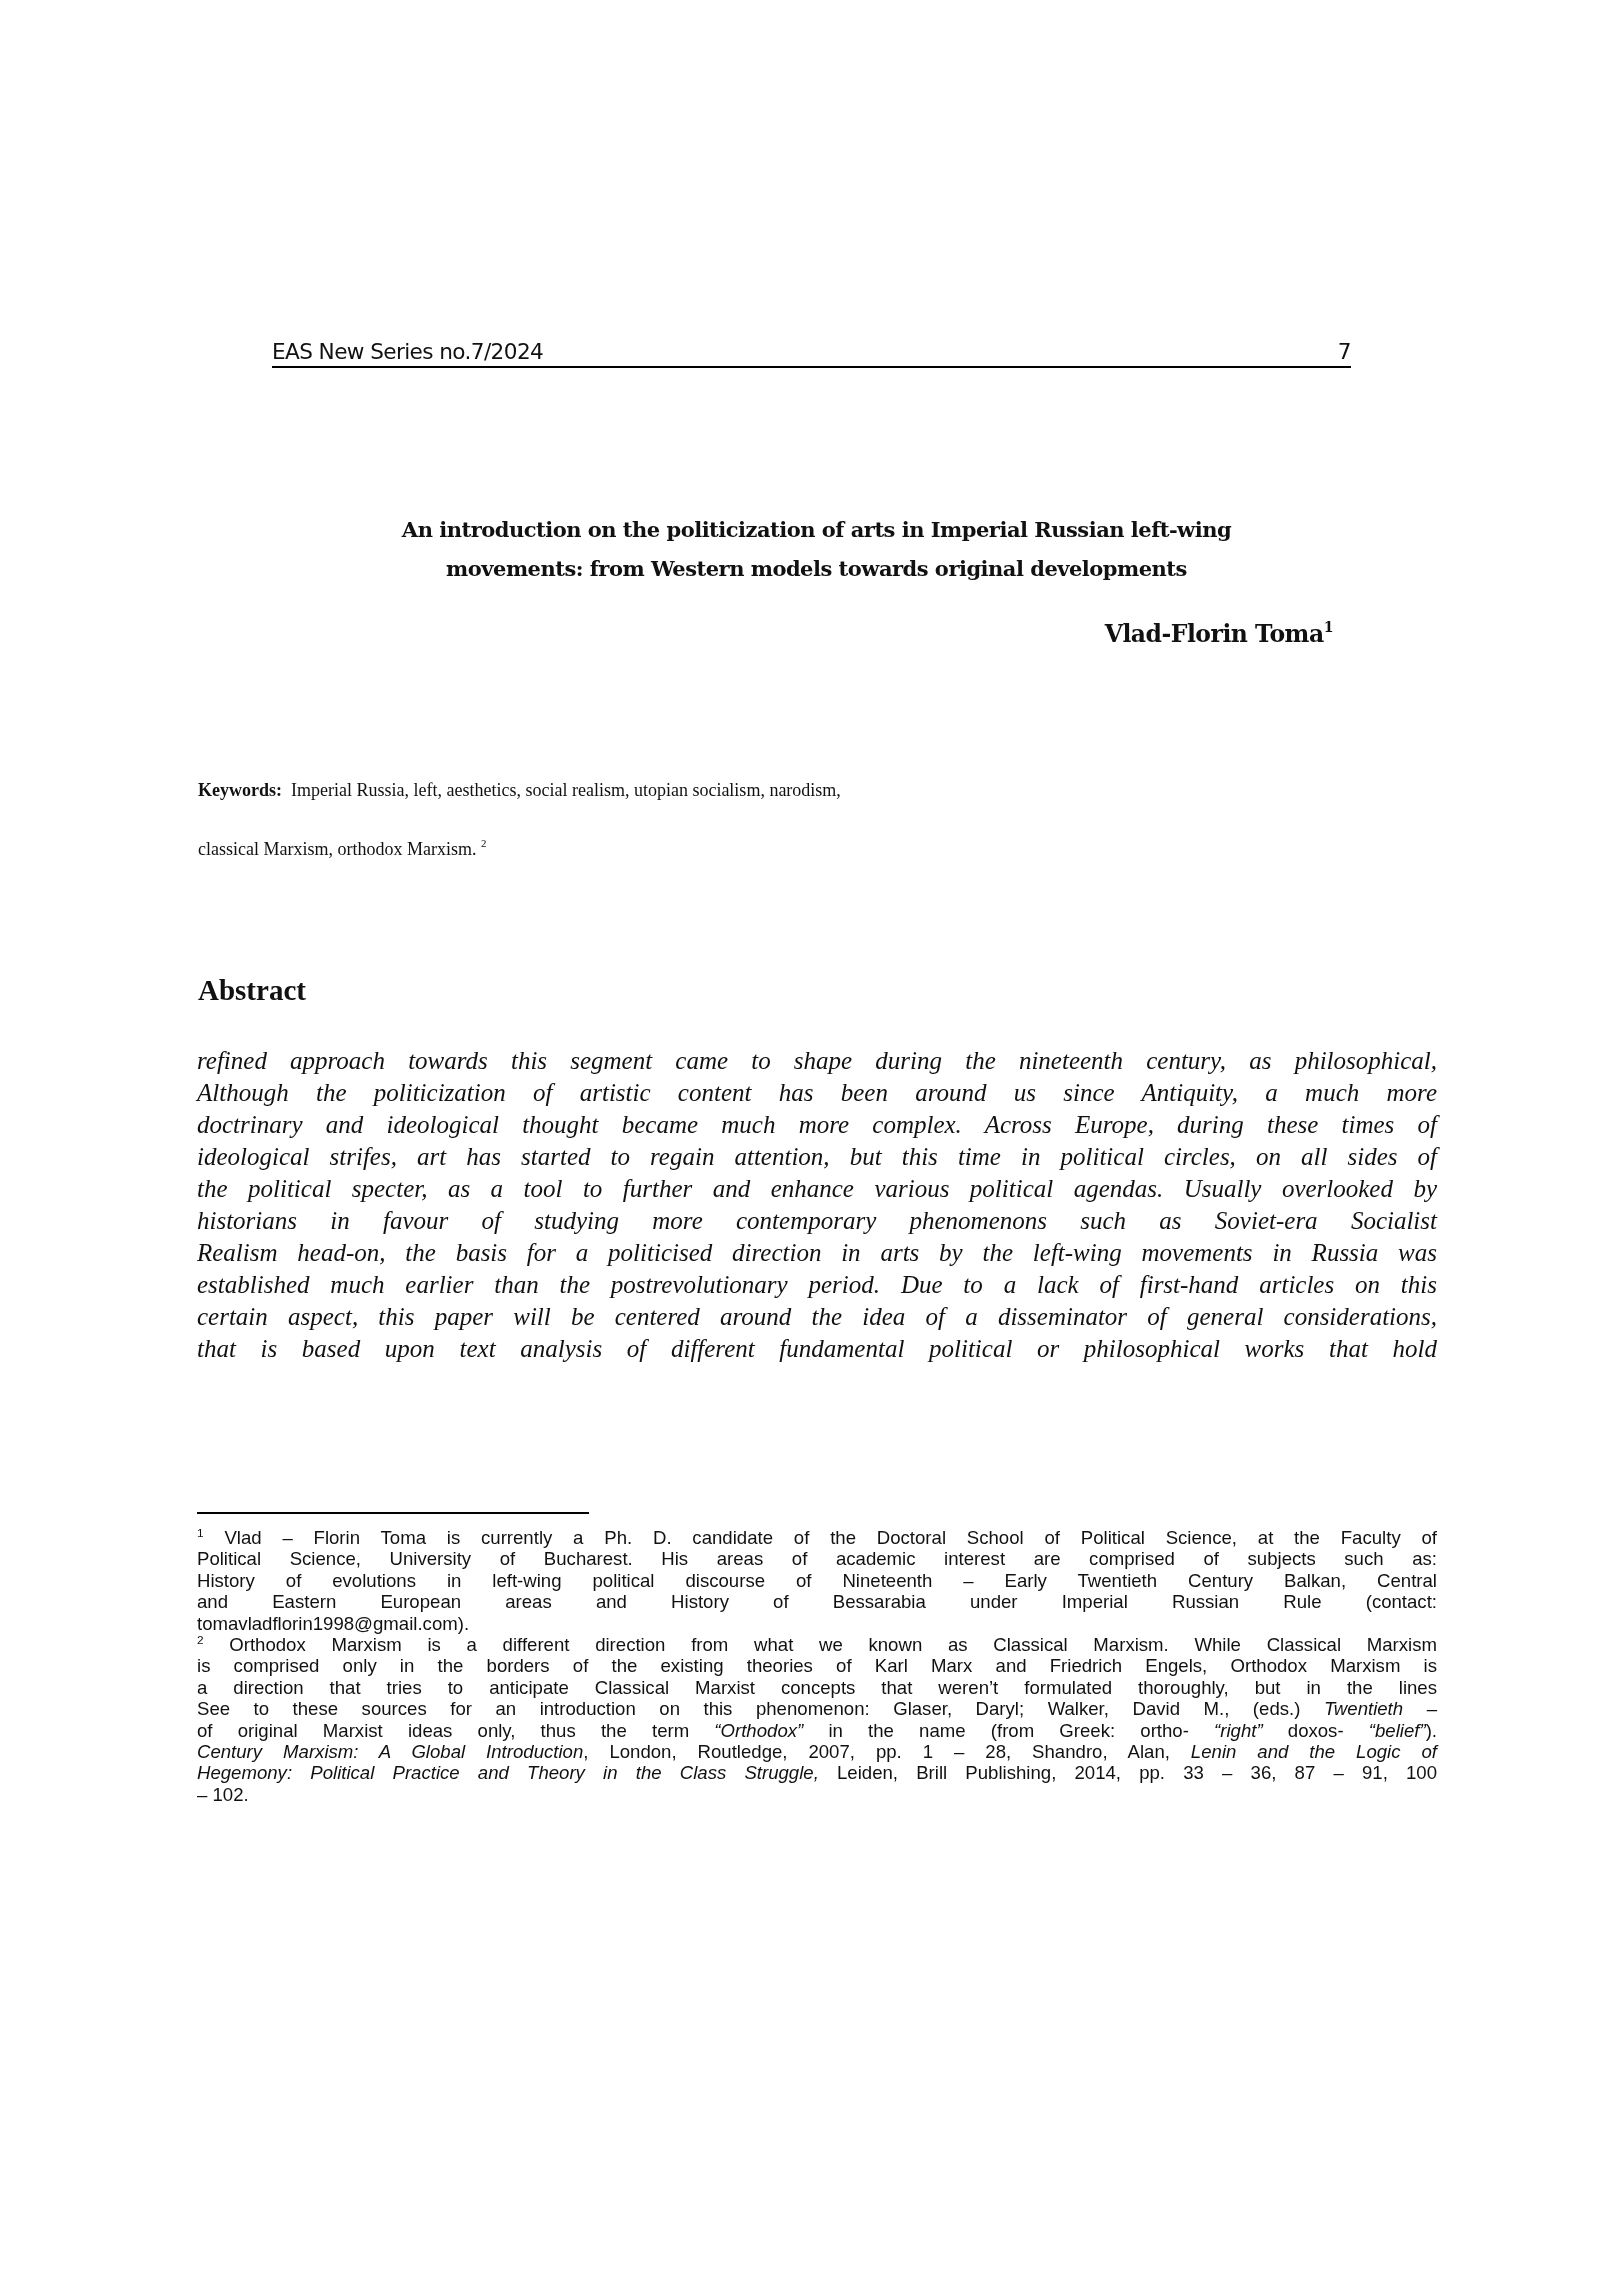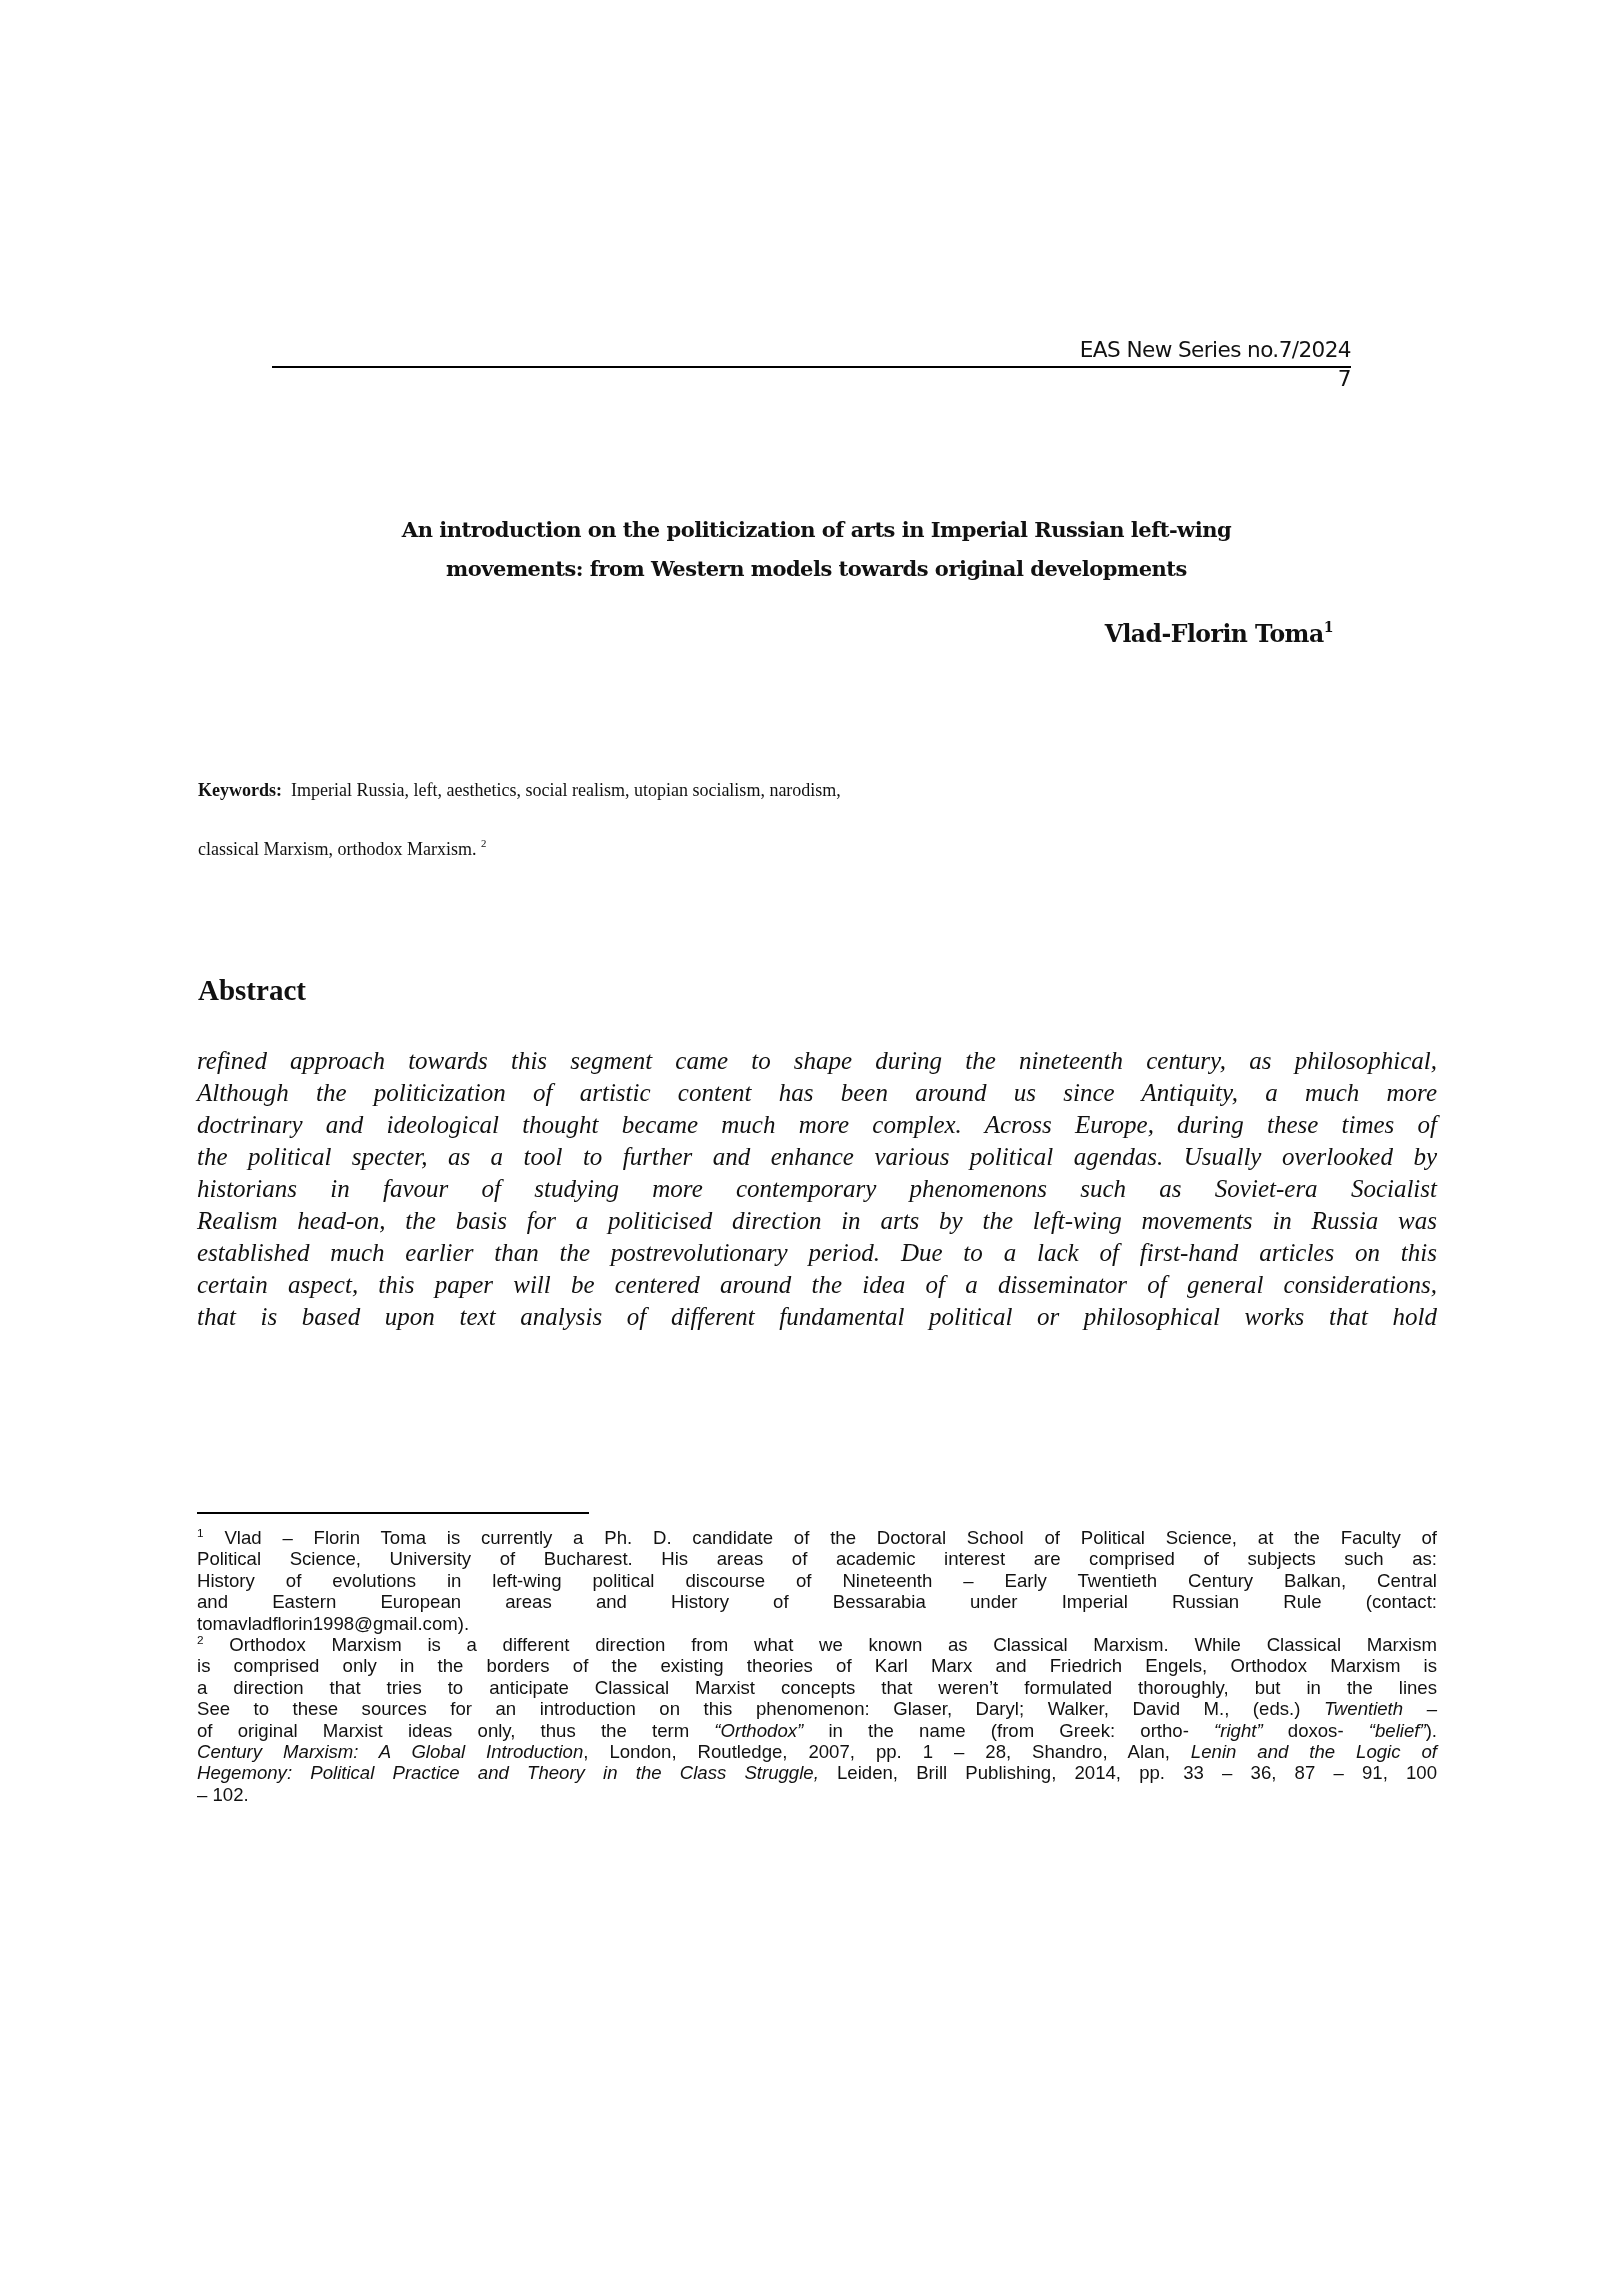--- a/index.html
+++ b/index.html
@@ -4,21 +4,21 @@
 <style>
   html, body { margin: 0; padding: 0; background: #ffffff; }
   body { width: 1623px; height: 2293px; position: relative; overflow: hidden; color: #111; }
   .page { position: absolute; left: 0; top: 0; width: 1623px; height: 2293px; background: #fff; }
 
   .running-header {
     position: absolute; left: 272px; top: 335px; width: 1079px; height: 31px;
     border-bottom: 2.9px solid #000;
     font-family: "DejaVu Sans", sans-serif; font-size: 21.6px; line-height: 29px;
     display: flex; justify-content: space-between; align-items: flex-end;
-    letter-spacing: -0.6px; transform-origin: left top; flex-direction: column;
+    letter-spacing: -0.6px; transform-origin: left top;
   }
   .running-header span { display: block; }
 
   .title {
     position: absolute; left: 196px; top: 510px; width: 1241px;
     font-family: "DejaVu Serif", serif; font-weight: bold; font-size: 21px;
     line-height: 39px; text-align: center; letter-spacing: -0.5px;
   }
   .title div { white-space: nowrap; }
 
@@ -89,20 +89,21 @@
       <span>classical Marxism, orthodox Marxism.</span> <sup>2</sup>
     </div>
   </div>
 
   <div class="abstract-heading">Abstract</div>
 
   <div class="abstract-body">
     <span class="line">refined approach towards this segment came to shape during the nineteenth century, as philosophical,</span>
     <span class="line">Although the politicization of artistic content has been around us since Antiquity, a much more</span>
     <span class="line">doctrinary and ideological thought became much more complex. Across Europe, during these times of</span>
+    <span class="line">ideological strifes, art has started to regain attention, but this time in political circles, on all sides of</span>
     <span class="line">the political specter, as a tool to further and enhance various political agendas. Usually overlooked by</span>
     <span class="line">historians in favour of studying more contemporary phenomenons such as Soviet-era Socialist</span>
     <span class="line">Realism head-on, the basis for a politicised direction in arts by the left-wing movements in Russia was</span>
     <span class="line">established much earlier than the postrevolutionary period. Due to a lack of first-hand articles on this</span>
     <span class="line">certain aspect, this paper will be centered around the idea of a disseminator of general considerations,</span>
     <span class="line">that is based upon text analysis of different fundamental political or philosophical works that hold</span>
   </div>
 
   <div class="fn-separator"></div>
 

